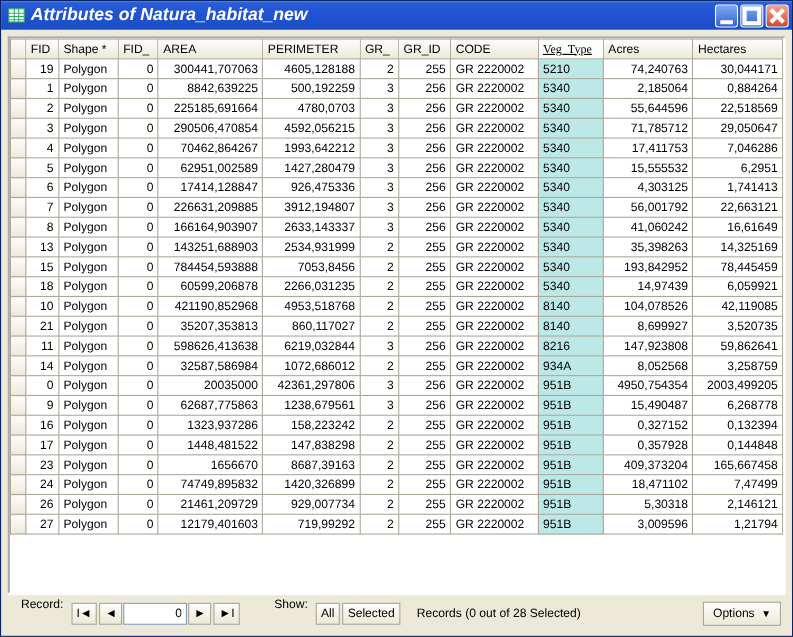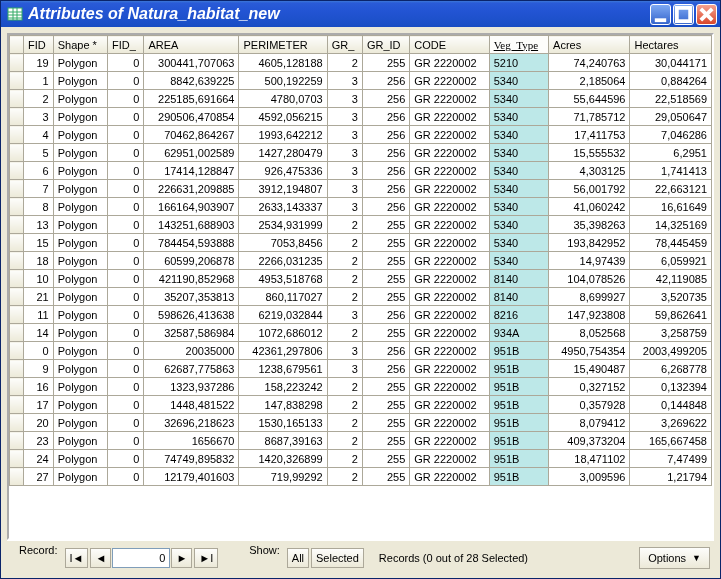--- a/index.html
+++ b/index.html
@@ -365,34 +365,20 @@
               <td class="num">147,838298</td>
               <td class="num">2</td>
               <td class="num">255</td>
               <td>GR 2220002</td>
               <td class="veg">951B</td>
               <td class="num">0,357928</td>
               <td class="num">0,144848</td>
             </tr>
             <tr>
               <td class="rowhdr"></td>
-              <td class="num">20</td>
-              <td>Polygon</td>
-              <td class="num">0</td>
-              <td class="num">32696,218623</td>
-              <td class="num">1530,165133</td>
-              <td class="num">2</td>
-              <td class="num">255</td>
-              <td>GR 2220002</td>
-              <td class="veg">951B</td>
-              <td class="num">8,079412</td>
-              <td class="num">3,269622</td>
-            </tr>
-            <tr>
-              <td class="rowhdr"></td>
               <td class="num">23</td>
               <td>Polygon</td>
               <td class="num">0</td>
               <td class="num">1656670</td>
               <td class="num">8687,39163</td>
               <td class="num">2</td>
               <td class="num">255</td>
               <td>GR 2220002</td>
               <td class="veg">951B</td>
               <td class="num">409,373204</td>
@@ -404,20 +390,34 @@
               <td>Polygon</td>
               <td class="num">0</td>
               <td class="num">74749,895832</td>
               <td class="num">1420,326899</td>
               <td class="num">2</td>
               <td class="num">255</td>
               <td>GR 2220002</td>
               <td class="veg">951B</td>
               <td class="num">18,471102</td>
               <td class="num">7,47499</td>
+            </tr>
+            <tr>
+              <td class="rowhdr"></td>
+              <td class="num">26</td>
+              <td>Polygon</td>
+              <td class="num">0</td>
+              <td class="num">21461,209729</td>
+              <td class="num">929,007734</td>
+              <td class="num">2</td>
+              <td class="num">255</td>
+              <td>GR 2220002</td>
+              <td class="veg">951B</td>
+              <td class="num">5,30318</td>
+              <td class="num">2,146121</td>
             </tr>
             <tr>
               <td class="rowhdr"></td>
               <td class="num">27</td>
               <td>Polygon</td>
               <td class="num">0</td>
               <td class="num">12179,401603</td>
               <td class="num">719,99292</td>
               <td class="num">2</td>
               <td class="num">255</td>

